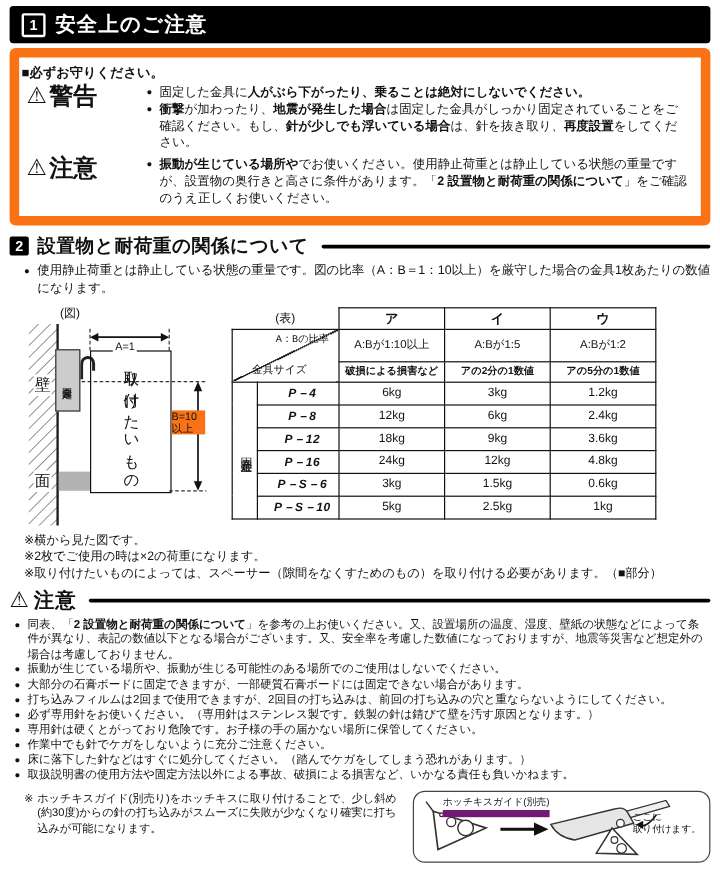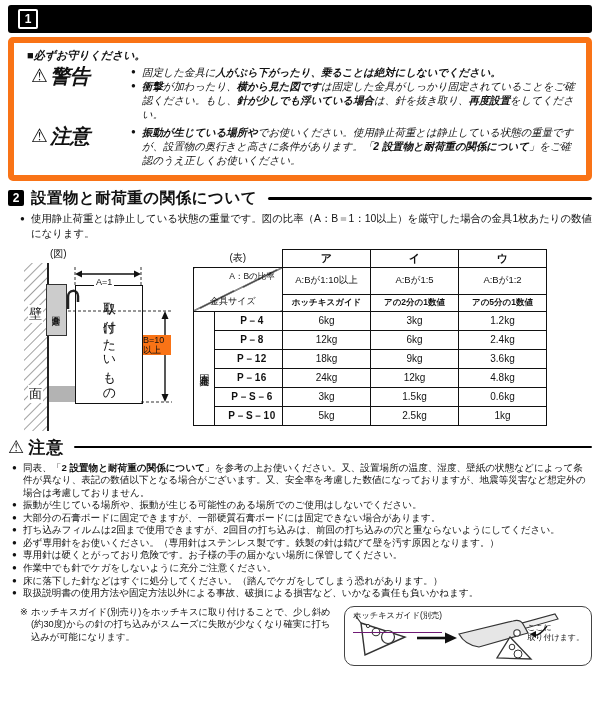--- a/index.html
+++ b/index.html
@@ -9,21 +9,21 @@
   .b{font-weight:700;}
 
   
   .sec1-bar{background:#000;color:#fff;display:flex;align-items:center;gap:8px;
             padding:4px 10px;border-radius:3px;}
   .num-outline{border:2px solid #fff;width:16px;height:16px;line-height:16px;
                text-align:center;font-size:12px;font-weight:700;border-radius:2px;flex:none;}
   .sec1-title{font-size:17px;font-weight:700;letter-spacing:1px;}
 
   
-  .safety-box{border:6px solid #f97316;border-radius:5px;margin-top:4px;padding:5px 9px 7px 13px;font-style:italic;}
+  .safety-box{border:8px solid #f97316;border-radius:5px;margin-top:4px;padding:5px 9px 7px 2px;}
   .must{font-weight:700;font-size:11px;margin-bottom:2px;}
   .warn-row{display:flex;gap:8px;margin-top:2px;}
   .warn-label{width:92px;flex:none;display:flex;align-items:flex-start;gap:2px;
               font-size:20px;font-weight:700;white-space:nowrap;padding-left:4px;line-height:1.1;}
   .warn-tri{font-size:19px;font-weight:400;line-height:1.15;}
   .warn-items{flex:1;font-size:10.4px;line-height:1.36;padding-top:1px;}
   .bullet{display:flex;}
   .mk{flex:none;width:11px;font-size:8px;line-height:inherit;padding-top:1px;}
   .bt{flex:1;}
 
@@ -62,24 +62,24 @@
   .table-area{flex:1;padding-top:2px;}
   table.wtable{border-collapse:collapse;}
   .wtable td,.wtable th{border:1.2px solid #111;text-align:center;vertical-align:middle;
                         padding:0;font-weight:400;}
   .cell-empty{border:none !important;text-align:left;vertical-align:top;font-size:10px;}
   .r-cols th{height:17px;font-size:11px;font-weight:700;width:87px;}
   .r-ratio td{height:26px;font-size:9.5px;}
   .r-vhead td{height:16px;font-size:8.5px;font-weight:700;}
   .r-data td{height:18px;font-size:10px;}
   .size-cell{text-align:right;padding-left:7px !important;font-weight:700 !important;
-             font-size:10px !important;letter-spacing:0.5px;}
+             font-size:10px !important;letter-spacing:0.5px;font-style:italic;}
   .grp-cell{width:20px;writing-mode:vertical-rl;font-size:9px;letter-spacing:1px;}
   .diag-cell{position:relative;width:88px;
-     background-image:linear-gradient(to bottom right,transparent 49.2%,#111 49.2%,#111 50.8%,transparent 50.8%);}
+     background-image:linear-gradient(to bottom right,transparent 49.2%,#111 49.2%,#111 50.8%,transparent 50.8%);font-family:Liberation Mono, monospace;}
   .d-top{position:absolute;top:3px;right:4px;width:52px;font-size:8.5px;line-height:1.2;text-align:center;}
   .d-bot{position:absolute;bottom:3px;left:4px;font-size:9px;margin-left:12px;}
 
   .notes{margin-top:4px;padding-left:12px;font-size:10.2px;line-height:1.38;}
 
   
   .caution2-head{display:flex;align-items:center;gap:4px;margin:3px 0 3px 0;}
   .caution2-tri{font-size:18px;line-height:1;}
   .caution2-label{font-size:17px;font-weight:700;letter-spacing:1px;}
   .caution2-head .rule{height:2.5px;margin-left:6px;}
@@ -87,49 +87,50 @@
 
   
   .guide-bar{margin-top:6px;background:#8c8c8c;border:2px solid #636363;border-radius:9px;
              color:#fff;font-weight:700;font-size:14px;text-align:center;padding:2px 0;
              letter-spacing:1px;}
   .guide-row{display:flex;margin-top:6px;gap:6px;}
   .guide-notes{width:318px;flex:none;font-size:9.3px;line-height:1.34;padding-left:12px;}
   .gnote{display:flex;}
   .gmk{flex:none;width:11px;}
   .guide-figbox{flex:1;border:1.6px solid #444;border-radius:10px;position:relative;height:58px;}
-  .gf-label{position:absolute;left:8px;top:3px;font-size:8.2px;border-bottom:1px solid #701a75;
-            padding-bottom:11px;z-index:2;background:transparent;}
+  .gf-label{position:absolute;left:24px;top:3px;font-size:8.2px;border-bottom:6px solid #701a75;
+            padding-bottom:1px;z-index:2;background:transparent;}
   .gf-attach{position:absolute;right:7px;top:16px;font-size:8px;line-height:1.25;z-index:2;}
 </style>
 </head>
 <body>
 
 <div class="page">
 
   <div class="sec1-bar">
     <span class="num-outline">1</span>
+    <span class="sec1-title">安全上のご注意</span>
   </div>
 
   <div class="safety-box">
     <div class="must">■必ずお守りください。</div>
 
     <div class="warn-row">
       <div class="warn-label">
         <span class="warn-tri">⚠</span>
         <span>警告</span>
       </div>
       <div class="warn-items">
         <div class="bullet">
           <span class="mk">●</span>
           <span class="bt"><span>固定した金具に</span><span class="b">人がぶら下がったり、乗ることは絶対にしないでください。</span></span>
         </div>
         <div class="bullet">
           <span class="mk">●</span>
-          <span class="bt"><span class="b">衝撃</span><span>が加わったり、</span><span class="b">横から見た図です</span><span>は固定した金具がしっかり固定されていることをご確認ください。もし、</span><span class="b">針が少しでも浮いている場合</span><span>は、針を抜き取り、</span><span class="b">再度設置</span><span>をしてください。</span></span>
+          <span class="bt"><span class="b">衝撃</span><span>が加わったり、</span><span class="b">地震が発生した場合</span><span>は固定した金具がしっかり固定されていることをご確認ください。もし、</span><span class="b">針が少しでも浮いている場合</span><span>は、針を抜き取り、</span><span class="b">再度設置</span><span>をしてください。</span></span>
         </div>
       </div>
     </div>
 
     <div class="warn-row">
       <div class="warn-label">
         <span class="warn-tri">⚠</span>
         <span>注意</span>
       </div>
       <div class="warn-items">
@@ -206,21 +207,21 @@
         <tr class="r-ratio">
           <td class="diag-cell" colspan="2" rowspan="2">
             <span class="d-top">A：Bの比率</span>
             <span class="d-bot">金具サイズ</span>
           </td>
           <td>A:Bが1:10以上</td>
           <td>A:Bが1:5</td>
           <td>A:Bが1:2</td>
         </tr>
         <tr class="r-vhead">
-          <td>ホッチキスガイド</td>
+          <td>破損による損害など</td>
           <td>アの2分の1数値</td>
           <td>アの5分の1数値</td>
         </tr>
         <tr class="r-data">
           <td class="grp-cell" rowspan="6">固定金具</td>
           <td class="size-cell">P－4</td>
           <td>6kg</td>
           <td>3kg</td>
           <td>1.2kg</td>
         </tr>
@@ -252,20 +253,25 @@
           <td class="size-cell">P－S－10</td>
           <td>5kg</td>
           <td>2.5kg</td>
           <td>1kg</td>
         </tr>
       </tbody>
         </table>
     </div>
   </div>
 
+  <div class="notes">
+    <div>※横から見た図です。</div>
+    <div>※2枚でご使用の時は×2の荷重になります。</div>
+    <div>※取り付けたいものによっては、スペーサー（隙間をなくすためのもの）を取り付ける必要があります。（■部分）</div>
+  </div>
 
   <div class="caution2-head">
     <span class="caution2-tri">⚠</span>
     <span class="caution2-label">注意</span>
     <span class="rule"></span>
   </div>
   <div class="caution2-items">
     <div class="bullet">
         <span class="mk">●</span>
         <span class="bt"><span>同表、「</span><span class="b">2 設置物と耐荷重の関係について</span><span>」を参考の上お使いください。又、設置場所の温度、湿度、壁紙の状態などによって条件が異なり、表記の数値以下となる場合がございます。又、安全率を考慮した数値になっておりますが、地震等災害など想定外の場合は考慮しておりません。</span></span>

